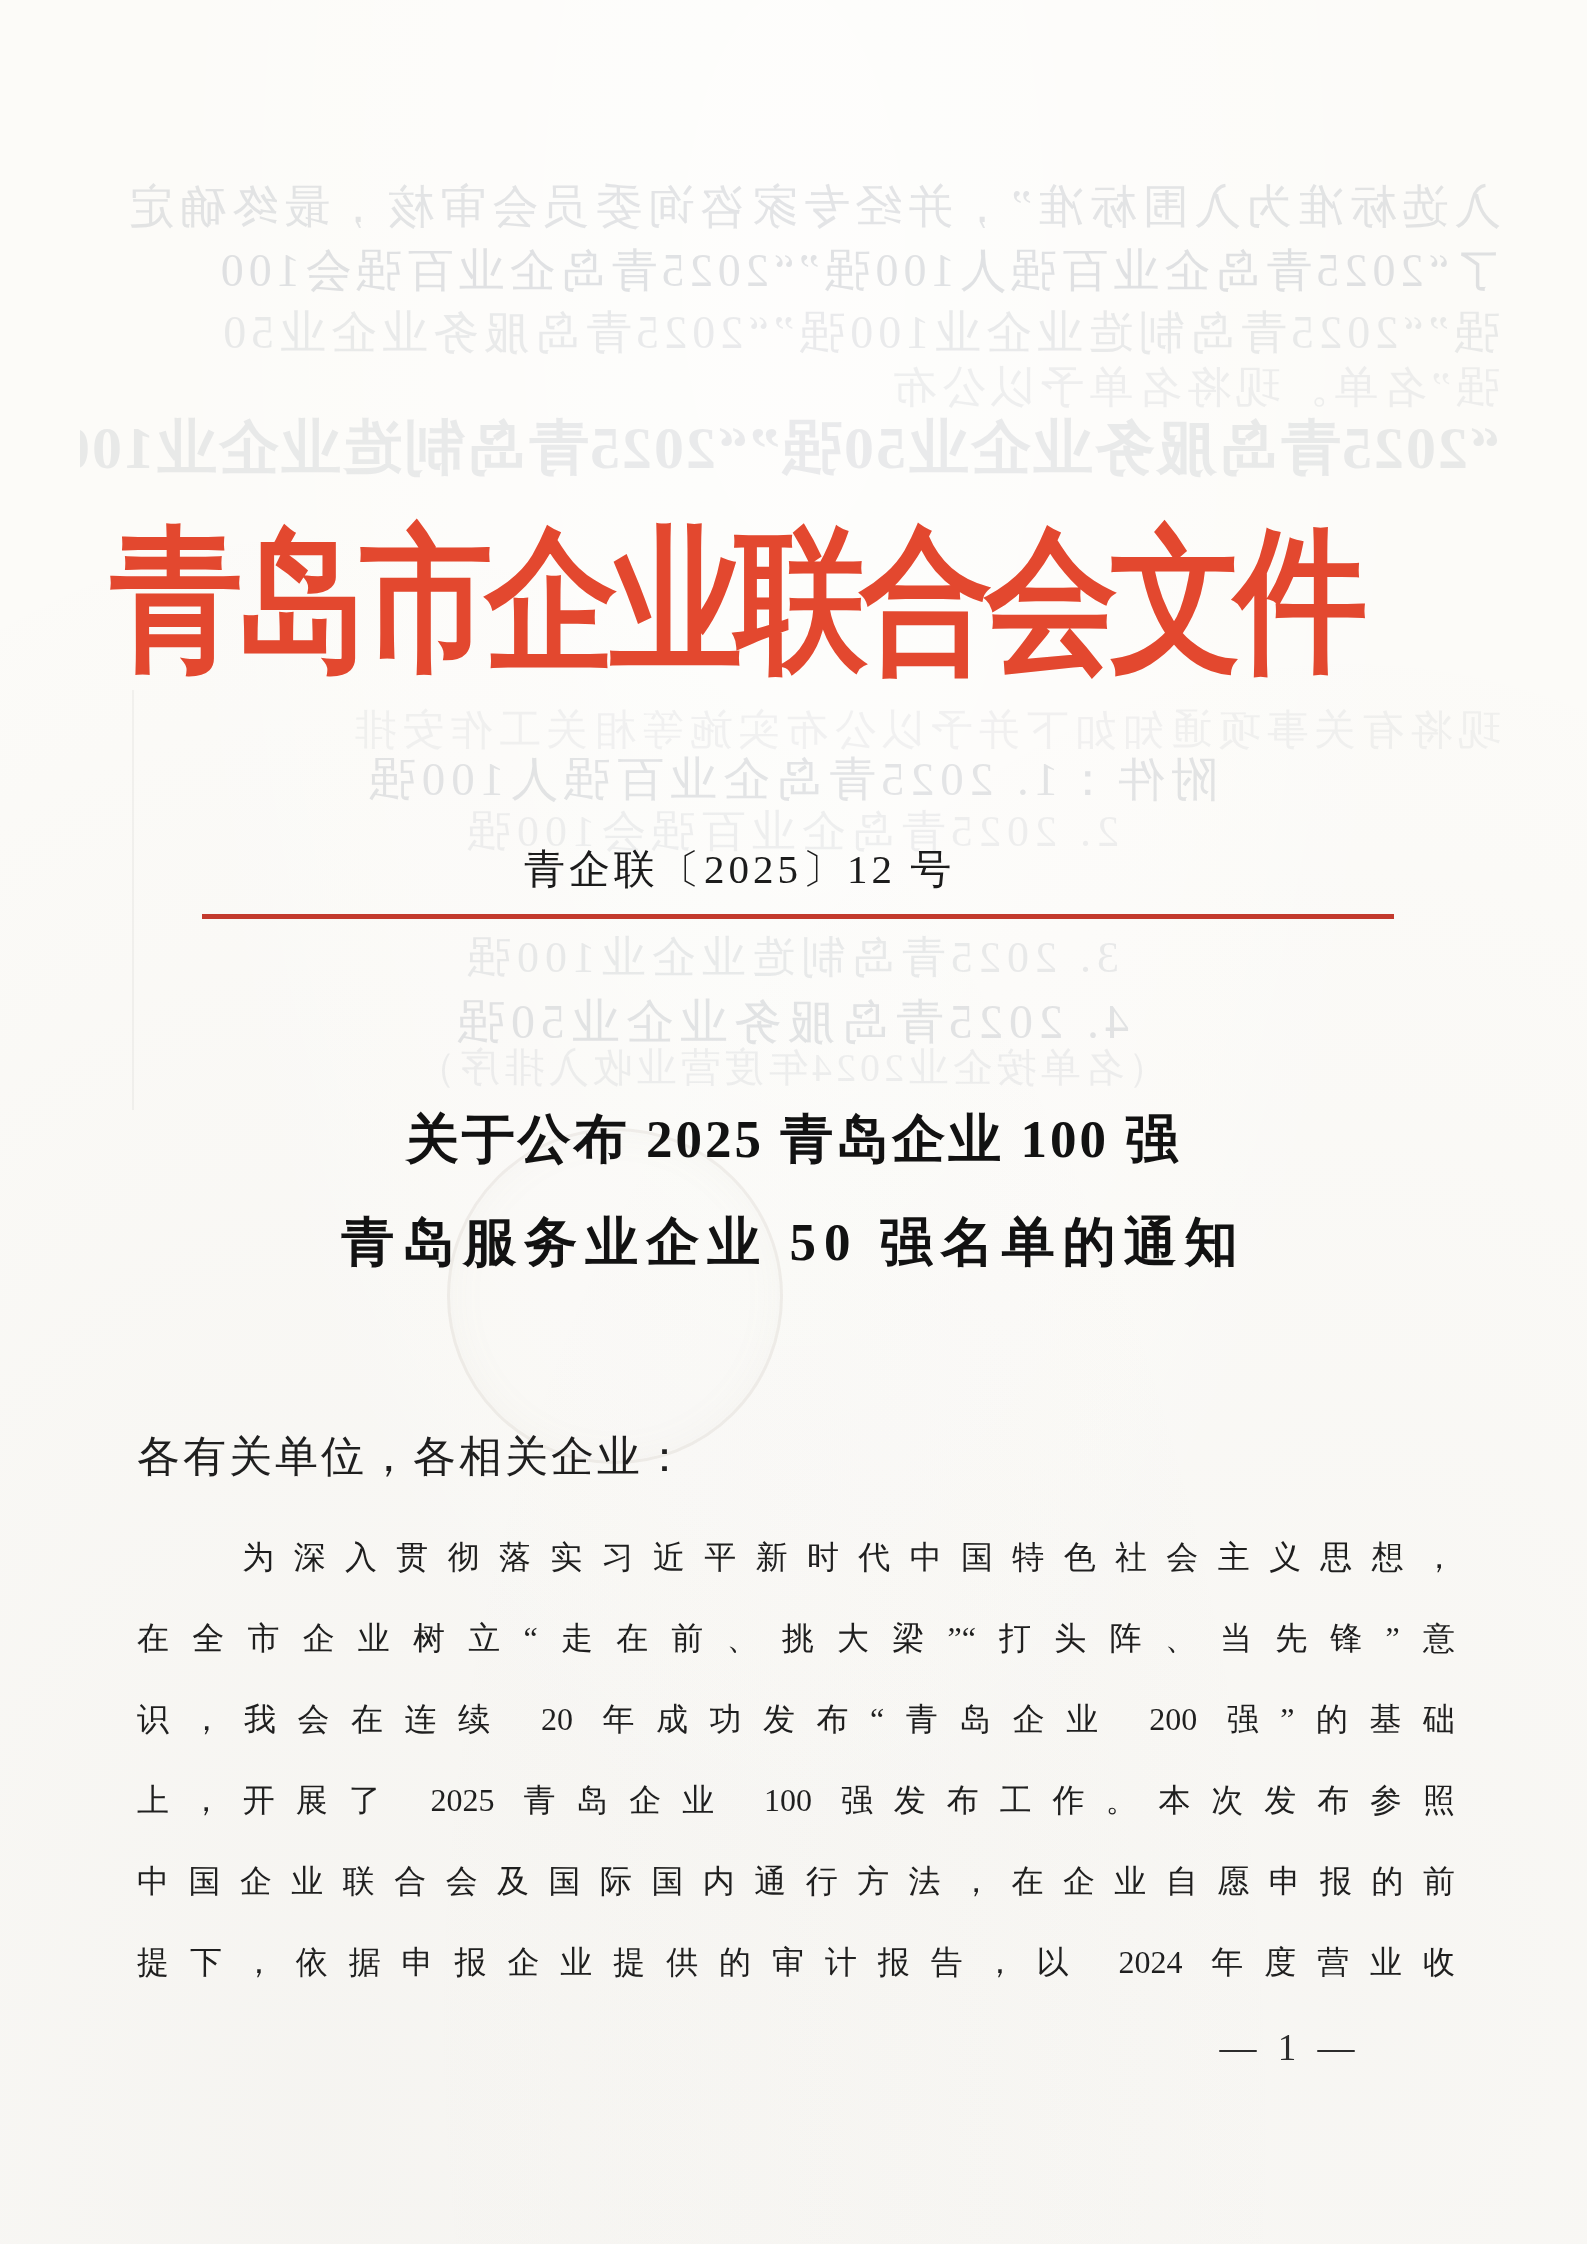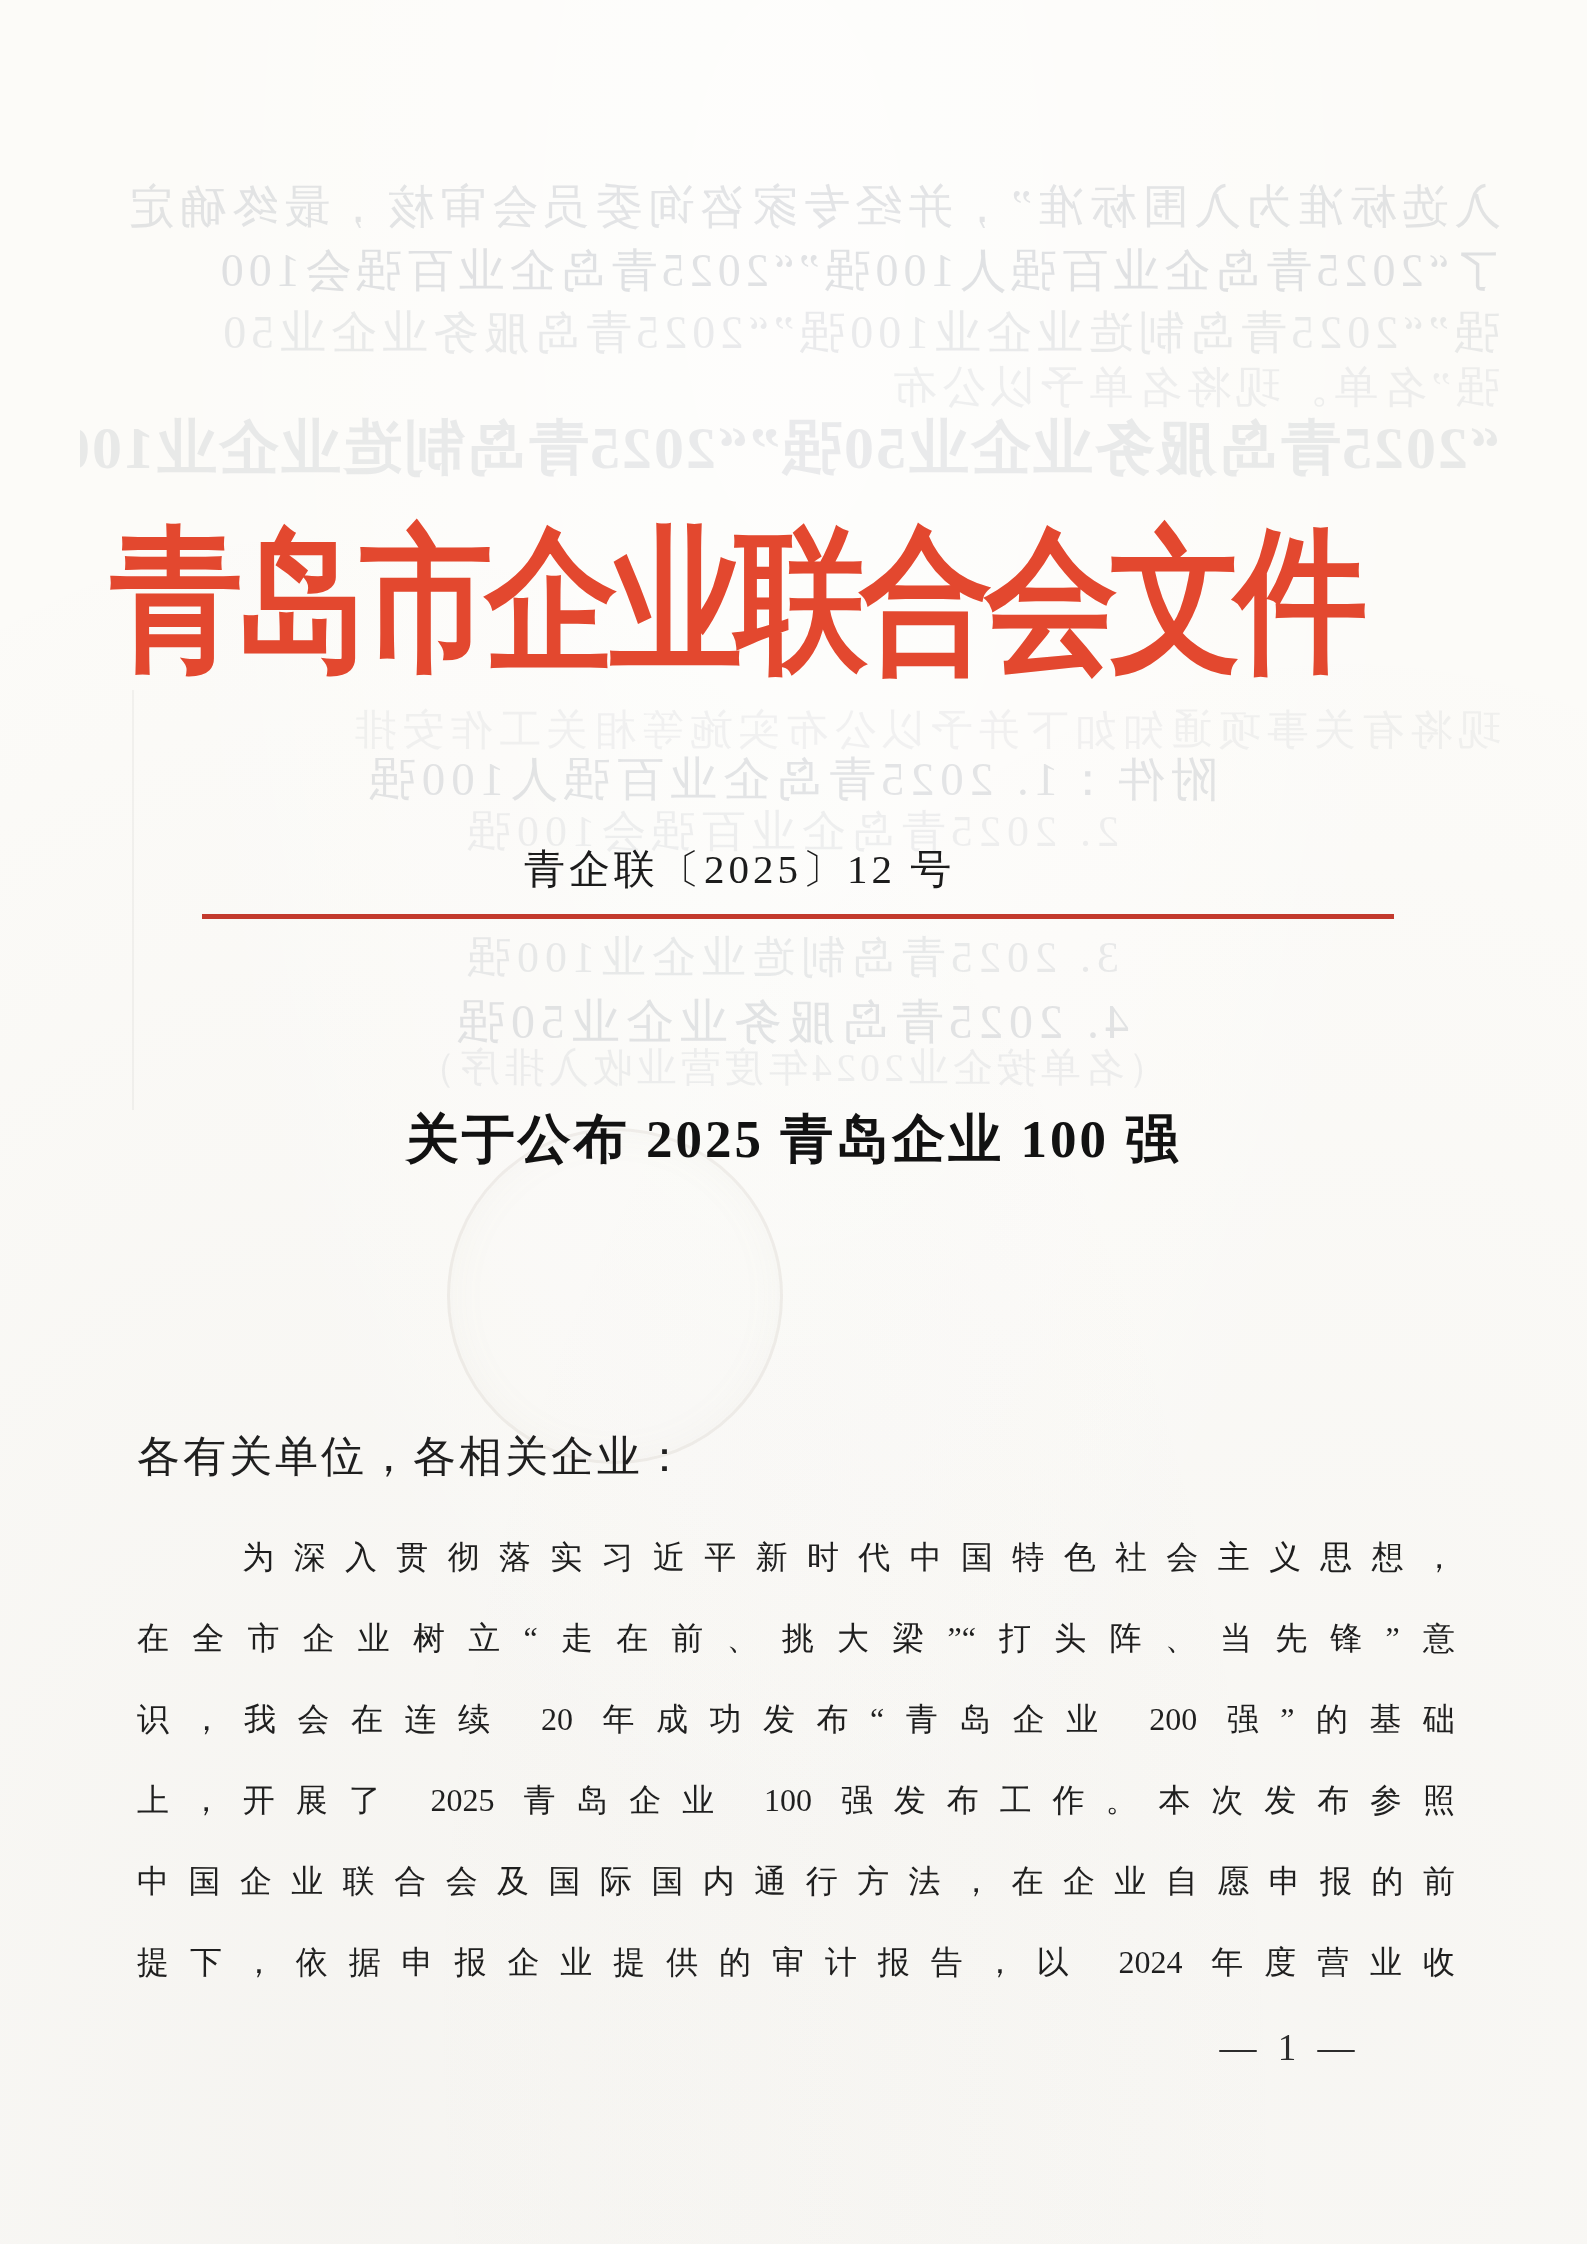--- a/index.html
+++ b/index.html
@@ -123,20 +123,21 @@
   <div class="masthead">
     <div class="masthead-inner" style="color: rgb(227, 72, 47);">青岛市企业联合会文件</div>
   </div>
 
   <div class="doc-number">青企联〔2025〕12 号</div>
 
   <div class="red-rule" style="background: rgb(195, 58, 45);"></div>
 
   <div class="notice-title">
     <div class="t1">关于公布 2025 青岛企业 100 强</div>
+    <div class="t3">青岛服务业企业 50 强名单的通知</div>
   </div>
 
   <div class="salutation">各有关单位，各相关企业：</div>
 
   <div class="body-block">
     <div class="body-line"><span class="indent"></span><span>为深入贯彻落实习近平新时代中国特色社会主义思想，</span></div>
     <div class="body-line">在全市企业树立“走在前、挑大梁”“打头阵、当先锋”意</div>
     <div class="body-line">识，我会在连续 20 年成功发布“青岛企业 200 强”的基础</div>
     <div class="body-line">上，开展了 2025 青岛企业 100 强发布工作。本次发布参照</div>
     <div class="body-line">中国企业联合会及国际国内通行方法，在企业自愿申报的前</div>

